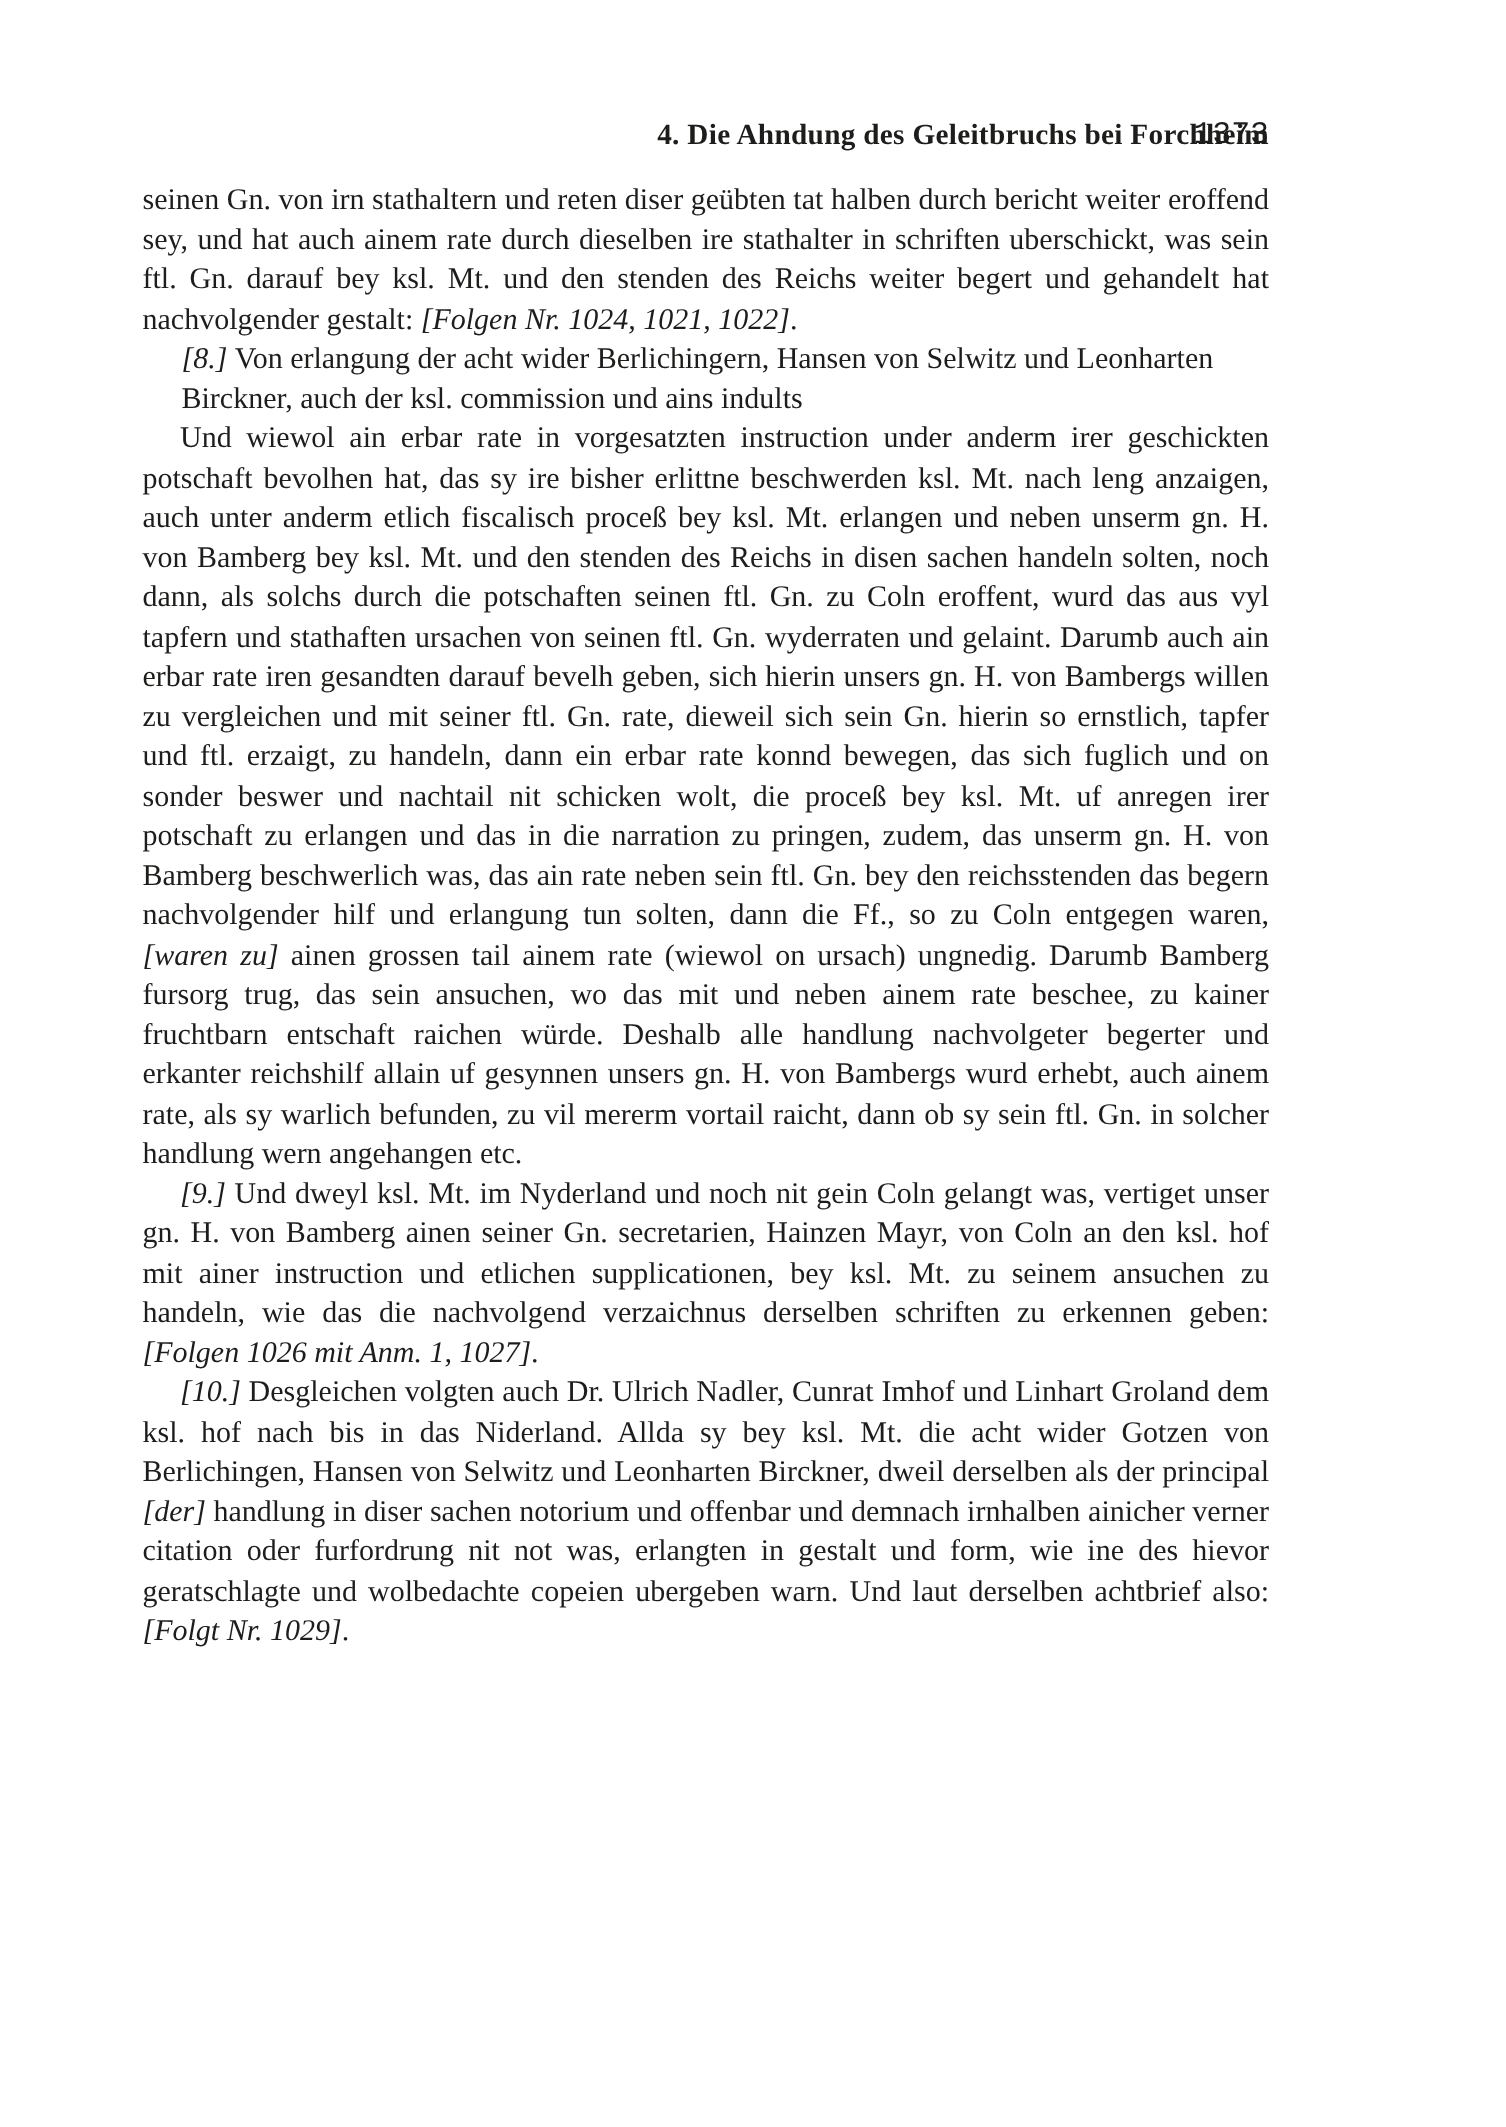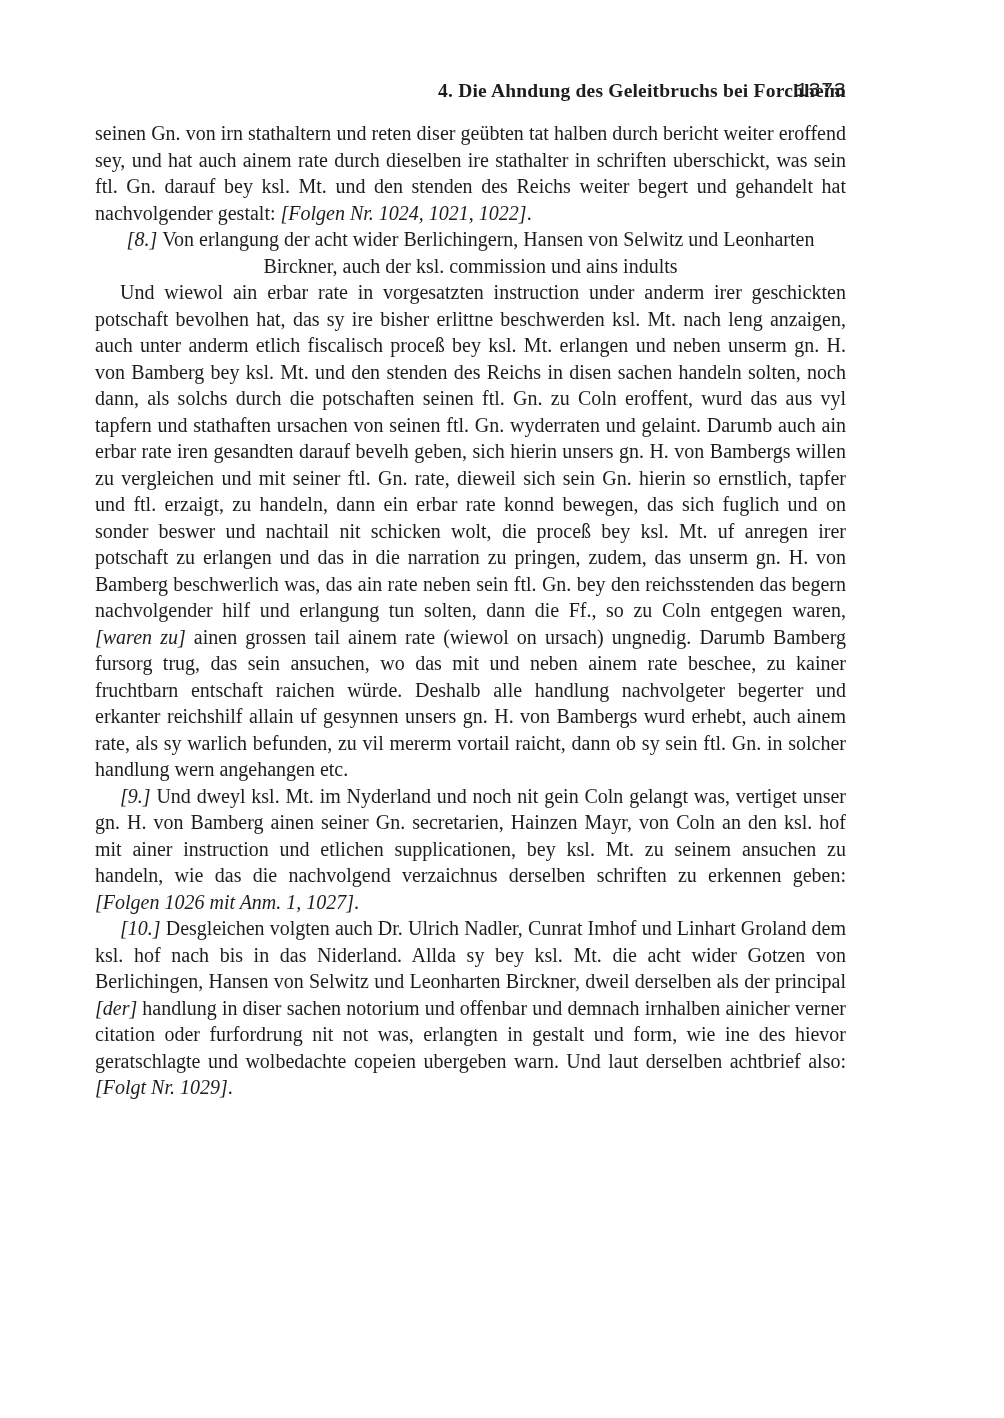--- a/index.html
+++ b/index.html
@@ -36,21 +36,21 @@
     font-size: 21px;
     font-family: Liberation Mono, monospace;
   }
   .text-body {
     font-size: 20px;
     line-height: 26.5px;
     text-align: justify;
   }
   .text-body p { margin: 0; }
   p.indent { text-indent: 25px; }
-  p.heading { text-align: center; text-indent: 0; padding: 0 26px; }
+  p.heading { text-align: left; text-indent: 0; padding: 0 26px; }
   .it { font-style: italic; }
 </style>
 </head>
 <body>
 
 <div class="page">
 
   <div class="running-header">
     <span class="head-title">4. Die Ahndung des Geleitbruchs bei Forchheim</span>
     <span class="head-page">1373</span>

